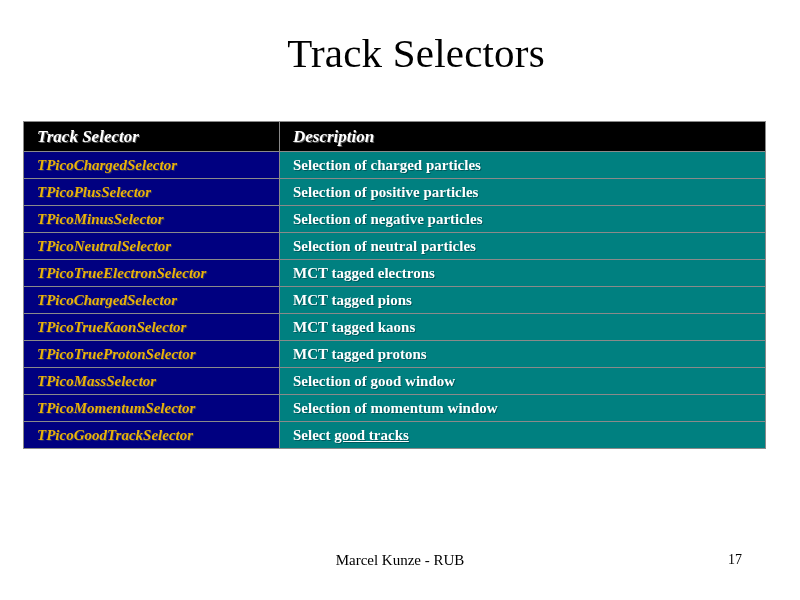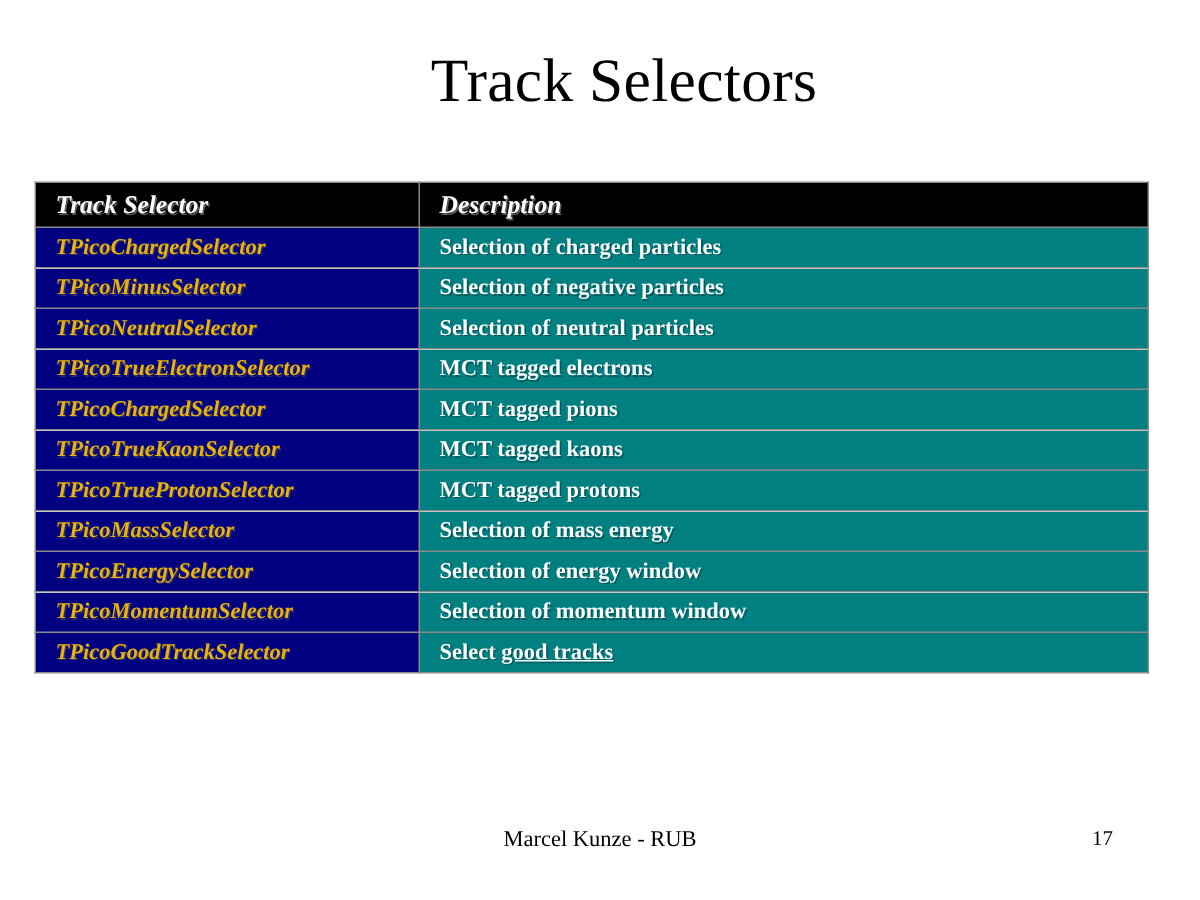--- a/index.html
+++ b/index.html
@@ -143,20 +143,24 @@
         <th>Description</th>
       </tr>
     </thead>
     <tbody id="table-body">
 
     <tr>
           <td class="cell-name">TPicoChargedSelector</td>
           <td class="cell-desc">Selection of charged particles</td>
         </tr>
         <tr>
+          <td class="cell-name">TPicoPlusSelector</td>
+          <td class="cell-desc">Selection of positive particles</td>
+        </tr>
+        <tr>
           <td class="cell-name">TPicoMinusSelector</td>
           <td class="cell-desc">Selection of negative particles</td>
         </tr>
         <tr>
           <td class="cell-name">TPicoNeutralSelector</td>
           <td class="cell-desc">Selection of neutral particles</td>
         </tr>
         <tr>
           <td class="cell-name">TPicoTrueElectronSelector</td>
           <td class="cell-desc">MCT tagged electrons</td>
@@ -168,25 +172,21 @@
         <tr>
           <td class="cell-name">TPicoTrueKaonSelector</td>
           <td class="cell-desc">MCT tagged kaons</td>
         </tr>
         <tr>
           <td class="cell-name">TPicoTrueProtonSelector</td>
           <td class="cell-desc">MCT tagged protons</td>
         </tr>
         <tr>
           <td class="cell-name">TPicoMassSelector</td>
-          <td class="cell-desc">Selection of mass energy</td>
-        </tr>
-        <tr>
-          <td class="cell-name">TPicoEnergySelector</td>
-          <td class="cell-desc">Selection of energy window</td>
+          <td class="cell-desc">Selection of good window</td>
         </tr>
         <tr>
           <td class="cell-name">TPicoMomentumSelector</td>
           <td class="cell-desc">Selection of momentum window</td>
         </tr>
         <tr>
           <td class="cell-name">TPicoGoodTrackSelector</td>
           <td class="cell-desc"><span>Select </span><a class="hyperlink" href="#">good tracks</a></td>
         </tr>
       </tbody>

